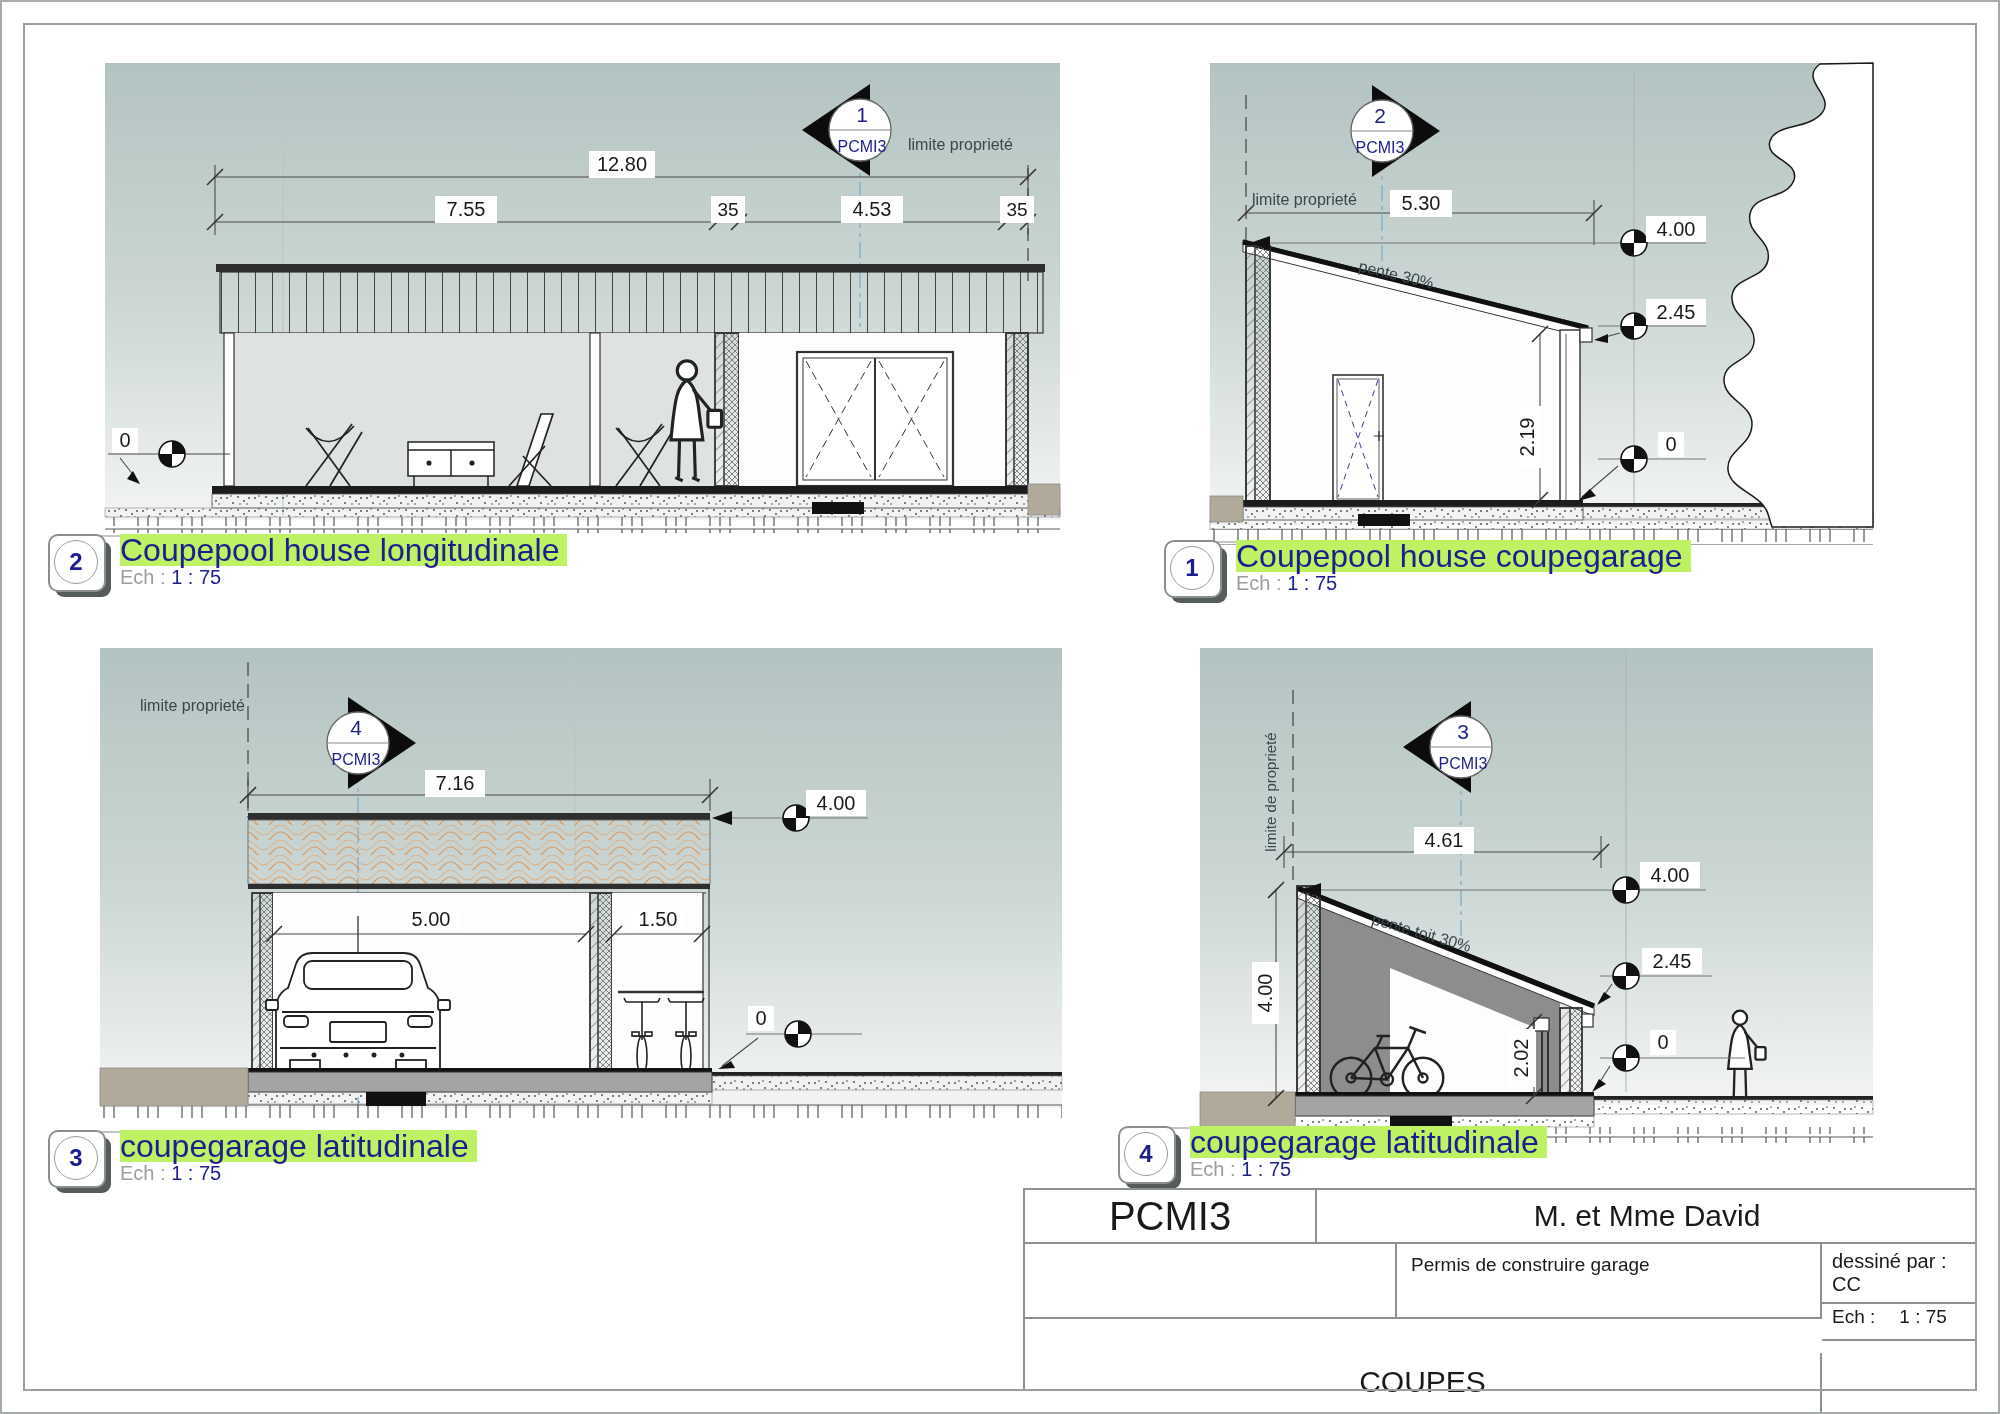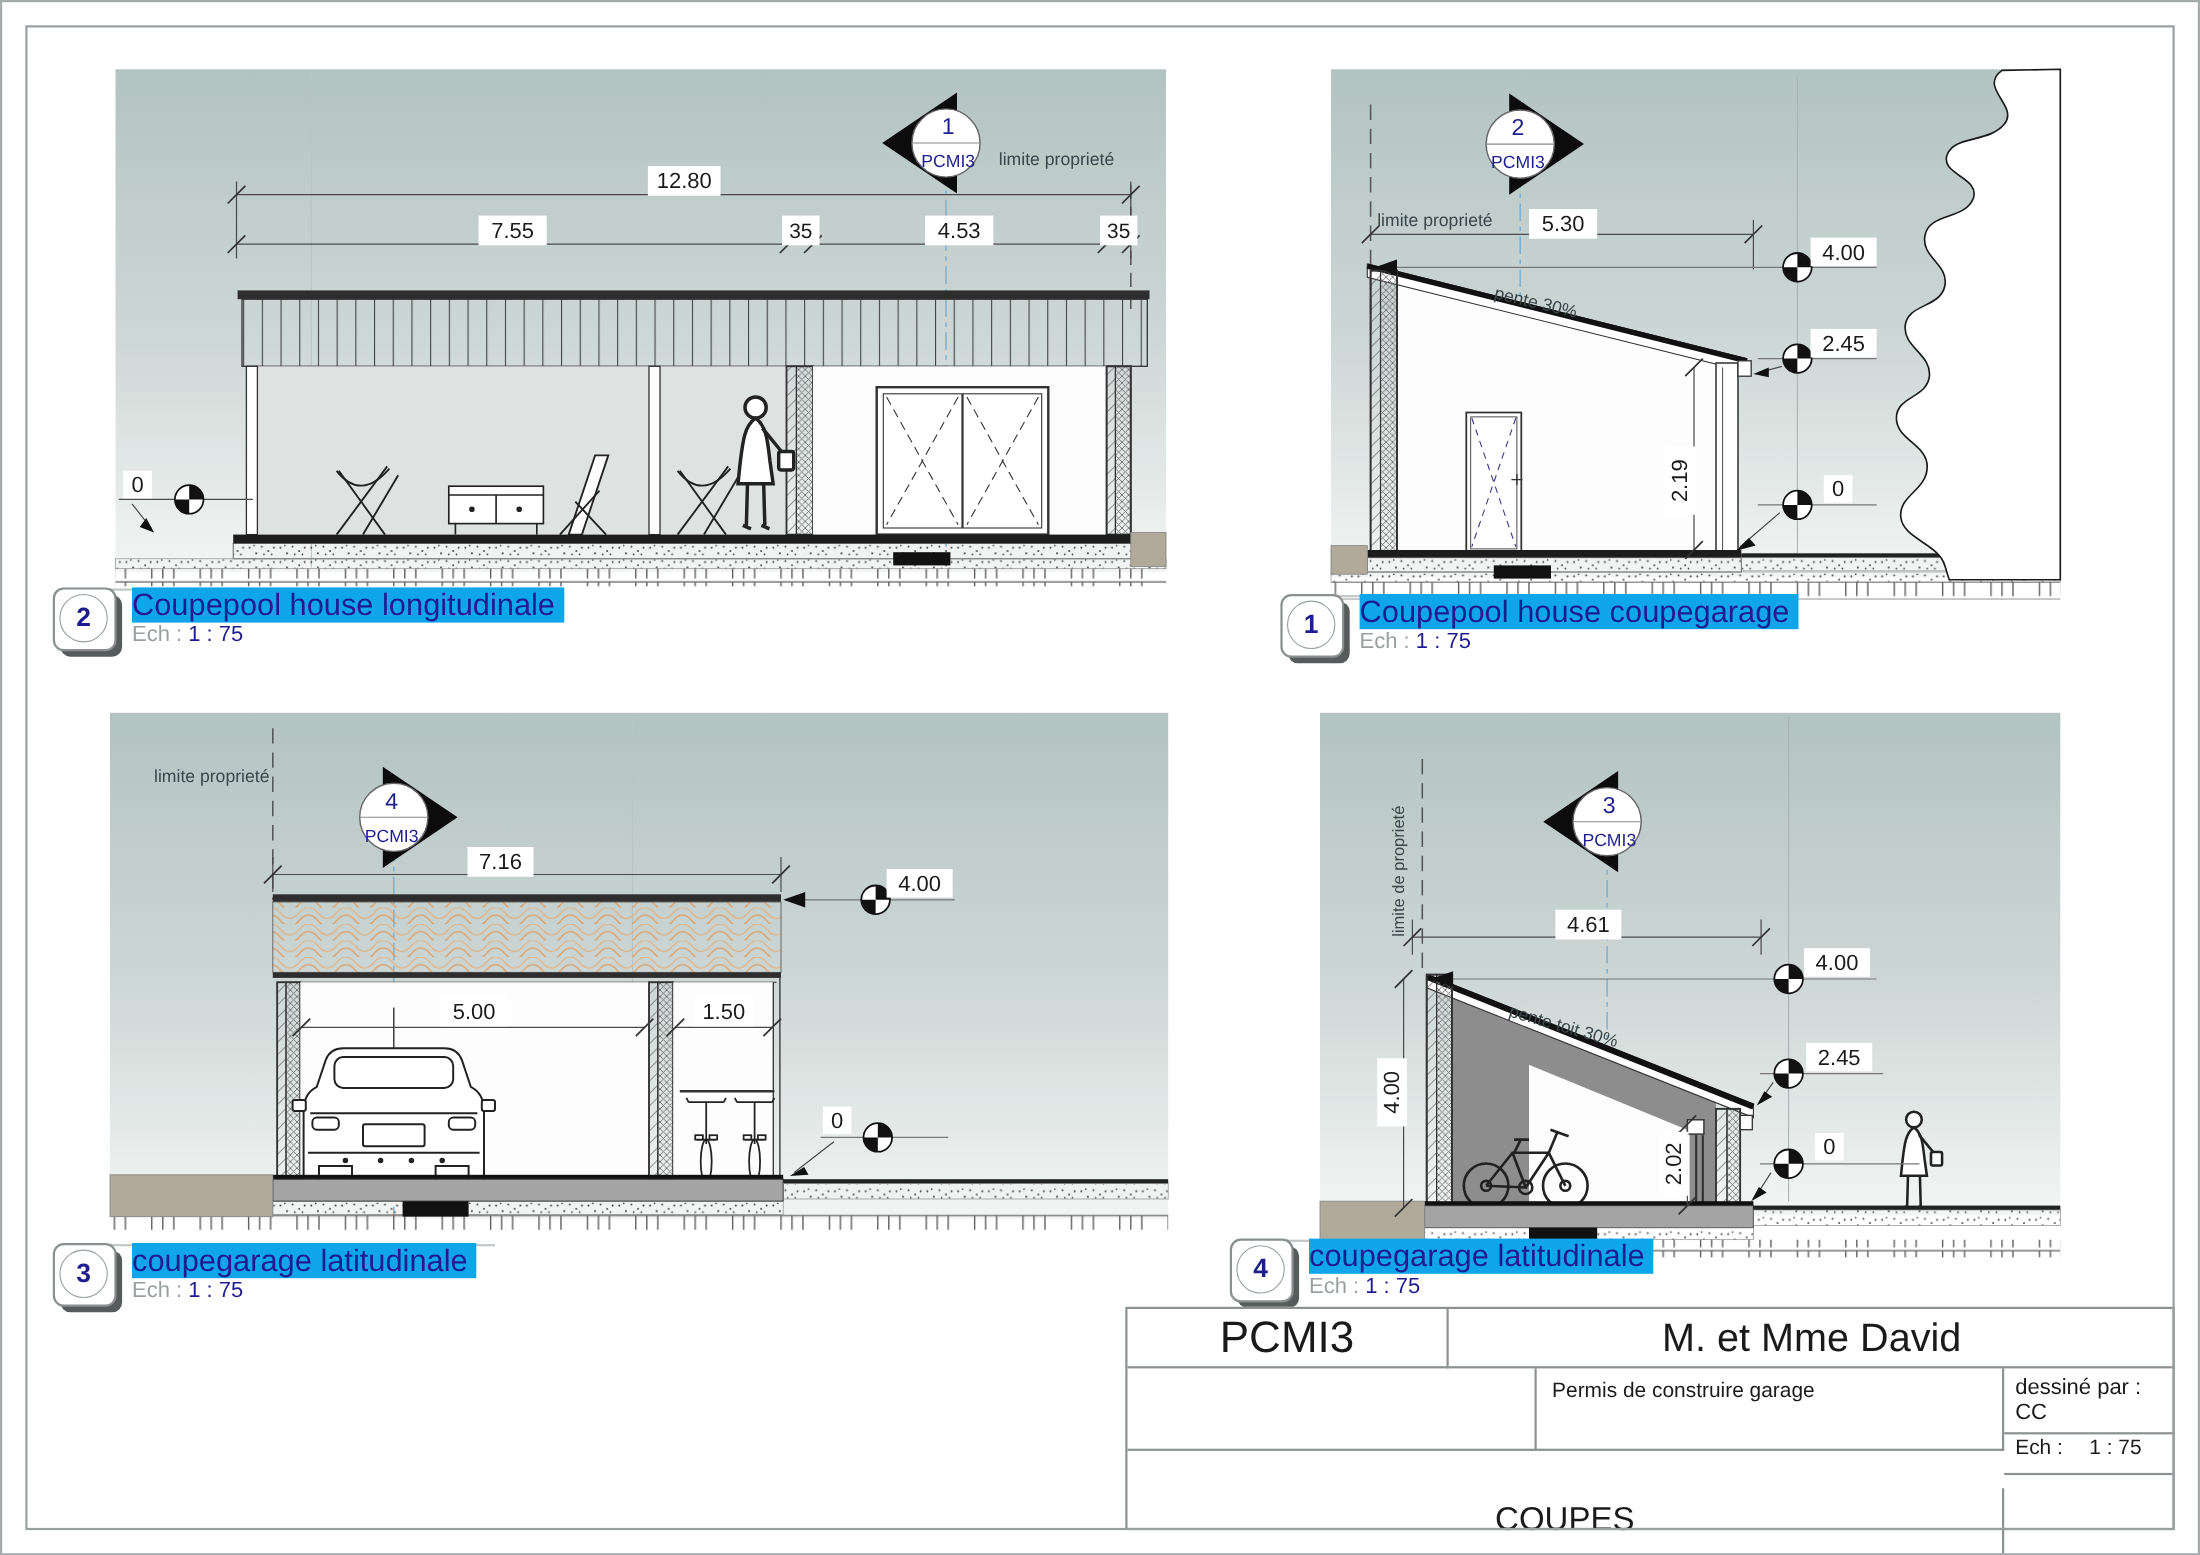--- a/index.html
+++ b/index.html
@@ -18,32 +18,32 @@
   svg text.mkcode{font-size:16px;fill:#1d1d8f;text-anchor:middle;}
   
   .sec-label{position:absolute;display:flex;align-items:flex-start;}
   .lab-line{position:absolute;top:1px;left:12px;width:440px;height:2px;background:#c2c6c6;}
   .bubble{position:relative;width:54px;height:54px;background:#fff;border:2px solid #8a8f8f;
           border-radius:10px;box-shadow:6px 6px 0 -1px #565b5b;flex:0 0 auto;}
   .bubble-circle{position:absolute;left:4px;top:4px;width:42px;height:42px;border:1.5px solid #9aa0a0;
           border-radius:50%;display:flex;align-items:center;justify-content:center;
           font-size:24px;color:#1d1d8f;font-weight:bold;background:#fff;}
   .lab-text{margin-left:14px;position:relative;z-index:2;}
-  .lab-title{color:#1d1d8f;font-size:28px;line-height:32px;background:#0ea5e9;padding-right:8px;}
+  .lab-title{color:#1d1d8f;font-size:32px;line-height:32px;background:#bef264;padding-right:8px;}
   .lab-scale{font-size:20px;line-height:22px;}
   .lab-scale .pre{color:#9aa0a0;}
   .lab-scale .val{color:#1d1d8f;}
   
   .tb{position:absolute;left:1023px;top:1188px;width:954px;height:203px;background:#fff;
       border:2px solid #8d9191;box-sizing:border-box;color:#1a1a1a;}
   .tb .cell{position:absolute;box-sizing:border-box;}
   .b-r{border-right:2px solid #8d9191;}
   .b-b{border-bottom:2px solid #8d9191;}
   .c-code{left:0;top:0;width:292px;height:54px;font-size:40px;display:flex;align-items:center;justify-content:center;}
-  .c-client{left:292px;top:0;width:660px;height:54px;font-size:36px;display:flex;align-items:center;justify-content:center;}
+  .c-client{left:292px;top:0;width:660px;height:54px;font-size:30px;display:flex;align-items:center;justify-content:center;}
   .c-blank{left:0;top:54px;width:372px;height:75px;}
   .c-permis{left:372px;top:54px;width:425px;height:75px;font-size:19px;line-height:36px;padding:3px 0 0 14px;}
   .c-coupes{left:0;top:129px;width:797px;height:72px;font-size:30px;display:flex;align-items:flex-start;justify-content:center;padding-top:12px;margin-top:34px;}
   .c-d1{left:797px;top:54px;width:155px;height:60px;font-size:20px;display:flex;align-items:center;padding-left:10px;}
   .c-d2{left:797px;top:104px;width:155px;height:47px;font-size:19px;display:flex;align-items:center;padding-left:10px;}
   .c-d2 .val2{margin-left:24px;}
   .c-d3{left:797px;top:151px;width:155px;height:50px;}
 </style>
 </head>
 <body>

